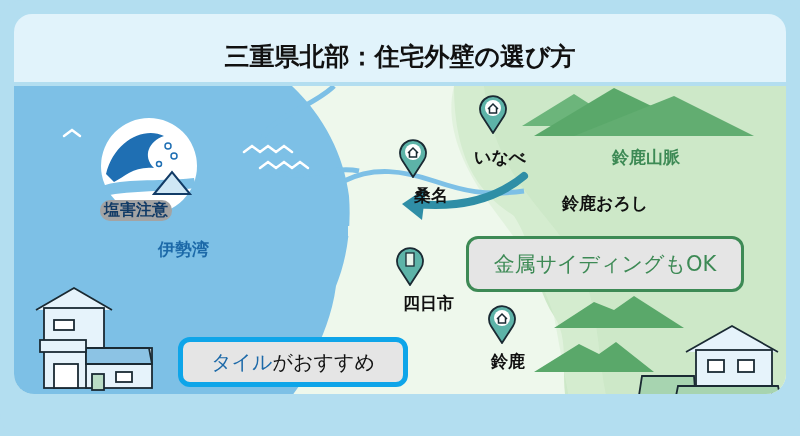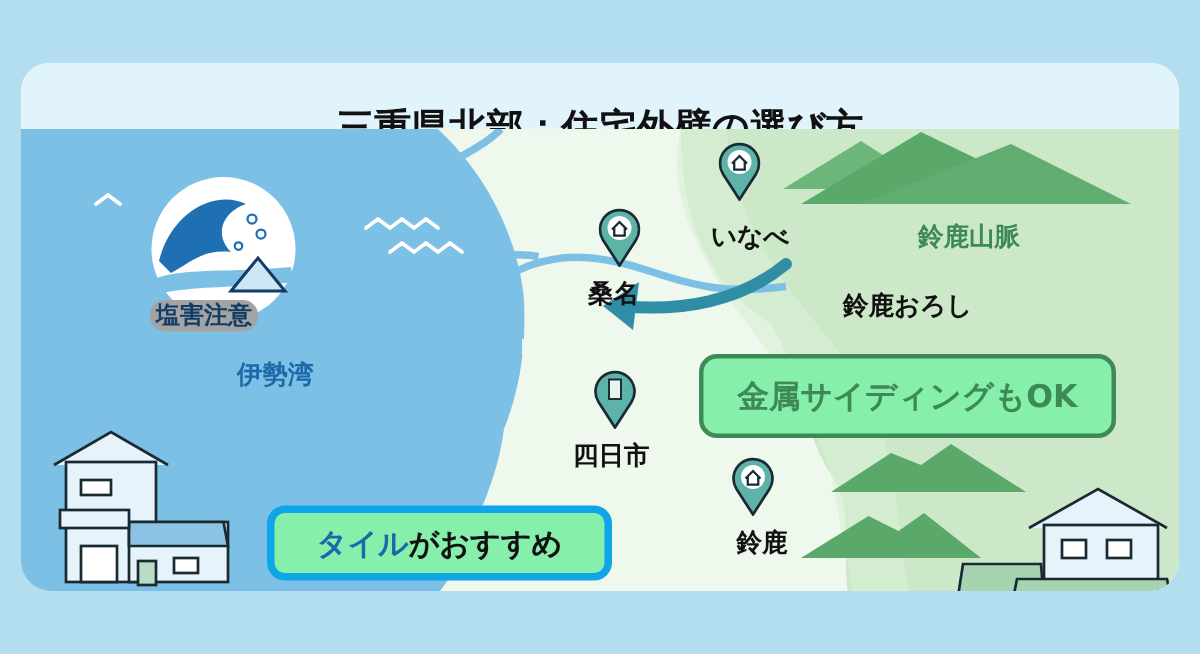--- a/index.html
+++ b/index.html
@@ -1,25 +1,25 @@
 <!DOCTYPE html>
 <html><head>
 <meta charset="utf-8">
 <style>
   html, body { margin:0; padding:0; }
   body { width:800px; height:436px; overflow:hidden; background:#b3def0; font-family:"DejaVu Sans", sans-serif; }
   .frame { position:absolute; left:0; top:0; width:800px; height:436px; background:#b3def0; border-radius:22px; overflow:hidden; }
-  .header { position:absolute; left:14px; top:14px; width:772px; height:68px; background:#e1f3fb; border-radius:18px 18px 0 0;margin-top:28px; }
+  .header { position:absolute; left:14px; top:14px; width:772px; height:68px; background:#e1f3fb; border-radius:18px 18px 0 0; }
   .title { position:absolute; left:0; right:0; top:26px; text-align:center; font-size:25px; font-weight:bold; color:#111; letter-spacing:0px; }
   .map { position:absolute; left:14px; top:86px; width:772px; height:308px; overflow:hidden; border-radius:0 0 20px 20px; }
   svg { position:absolute; left:0; top:0; }
   .lbl { position:absolute; font-weight:bold; white-space:nowrap; }
   .city { font-size:17px; color:#111; }
   .pin { position:absolute; width:28px; height:40px; }
-  .callout { position:absolute; background:#86efac; border-radius:12px; font-weight:bold; white-space:nowrap; text-align:center; }
+  .callout { position:absolute; background:#e5e5e5; border-radius:12px; font-weight:normal; white-space:nowrap; text-align:center; }
   .callout-green { left:466px; top:236px; width:272px; height:50px; border:3px solid #3d8a55; color:#3d8a55; font-size:21px; line-height:50px; }
   .callout-blue { left:178px; top:337px; width:220px; height:40px; border:5px solid #0ea5e9; color:#111; font-size:20px; line-height:40px; }
   .callout-blue .hl { color:#1c69a8; }
 </style>
 </head>
 <body>
 
 <div class="frame">
   <div class="header">
     <div class="title">三重県北部：住宅外壁の選び方</div>
@@ -114,22 +114,22 @@
         <path d="M14 39 L3 22 A13 13 0 1 1 25 22 Z" fill="#5db3a8" stroke="#1a2a33" stroke-width="1.8"></path>
         <rect x="10" y="7" width="8" height="13" fill="#e8f5ec" stroke="#1a2a33" stroke-width="1.3"></rect>
       </svg>
     <svg class="pin" style="left:474px;top:218px;" viewBox="0 0 28 40">
         <path d="M14 39 L3 22 A13 13 0 1 1 25 22 Z" fill="#5db3a8" stroke="#1a2a33" stroke-width="1.8"></path>
         <circle cx="14" cy="14" r="8" fill="#fff"></circle>
         <path d="M9 15 L14 10 L19 15 M10.5 14 V19 H17.5 V14" stroke="#1a2a33" stroke-width="1.5" fill="none"></path>
       </svg>
 
     <div class="lbl city" style="left:460px;top:60px;">いなべ</div>
-    <div class="lbl city" style="left:378px;top:98px;">桑名</div>
-    <div class="lbl city" style="left:368px;top:206px;">四日市</div>
+    <div class="lbl city" style="left:400px;top:98px;">桑名</div>
+    <div class="lbl city" style="left:389px;top:206px;">四日市</div>
     <div class="lbl city" style="left:466px;top:264px;margin-left:11px;">鈴鹿</div>
 
     <div class="lbl" style="left:598px;top:60px;font-size:17px;color:#3d8a55;">鈴鹿山脈</div>
     <div class="lbl" style="left:548px;top:106px;font-size:17px;color:#111;">鈴鹿おろし</div>
     <div class="lbl" style="left:144px;top:152px;font-size:17px;color:#1c69a8;">伊勢湾</div>
     <div class="lbl" style="left:86px;top:114px;font-size:16px;color:#123b66;background:#a3a3a3;border-radius:10px;padding:0 4px;">塩害注意</div>
   </div>
 
   <div class="callout callout-green">
     <span>金属サイディングもOK</span>

